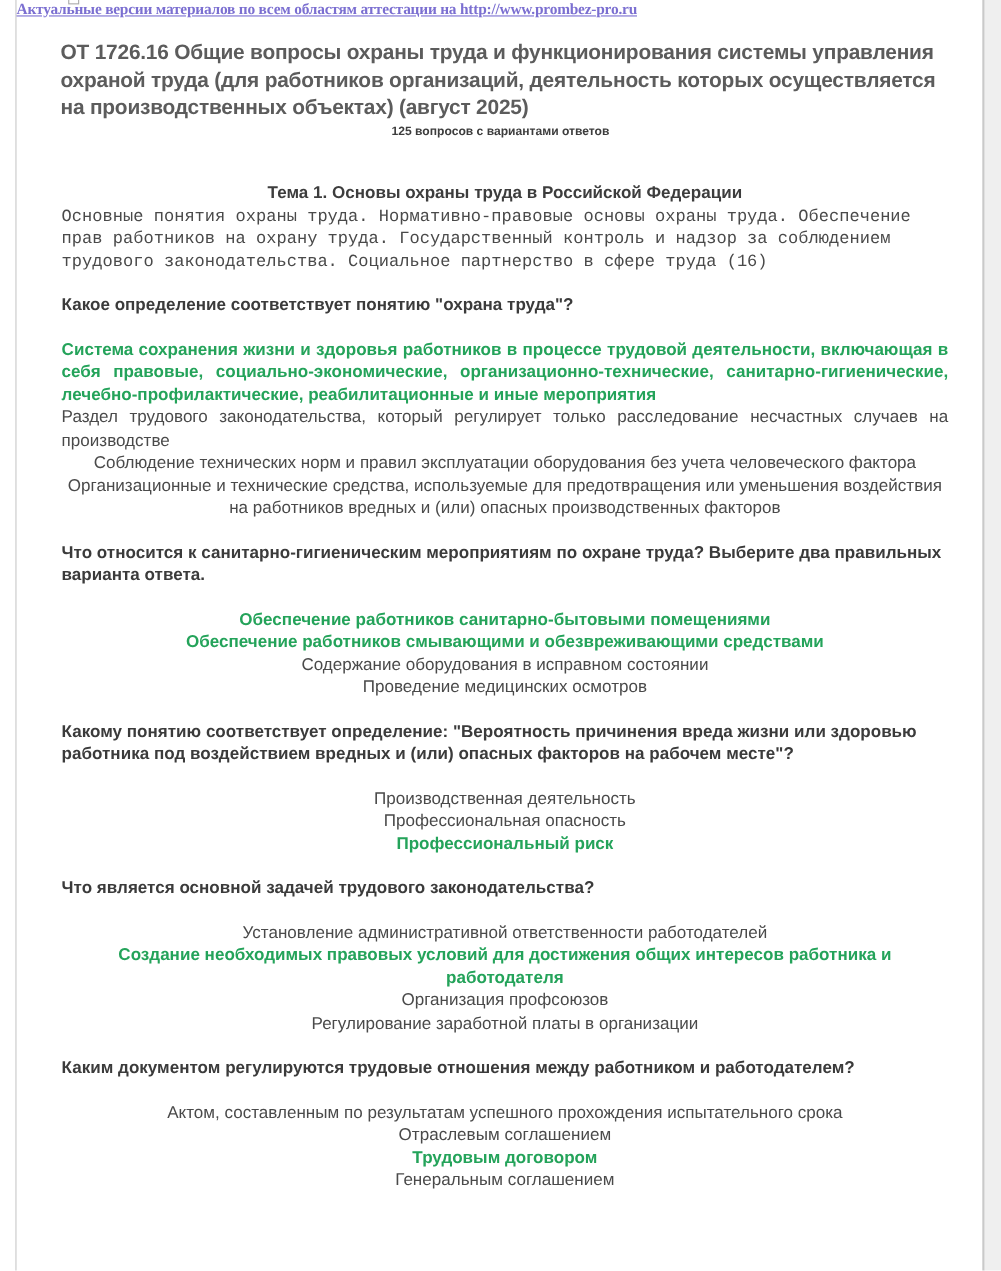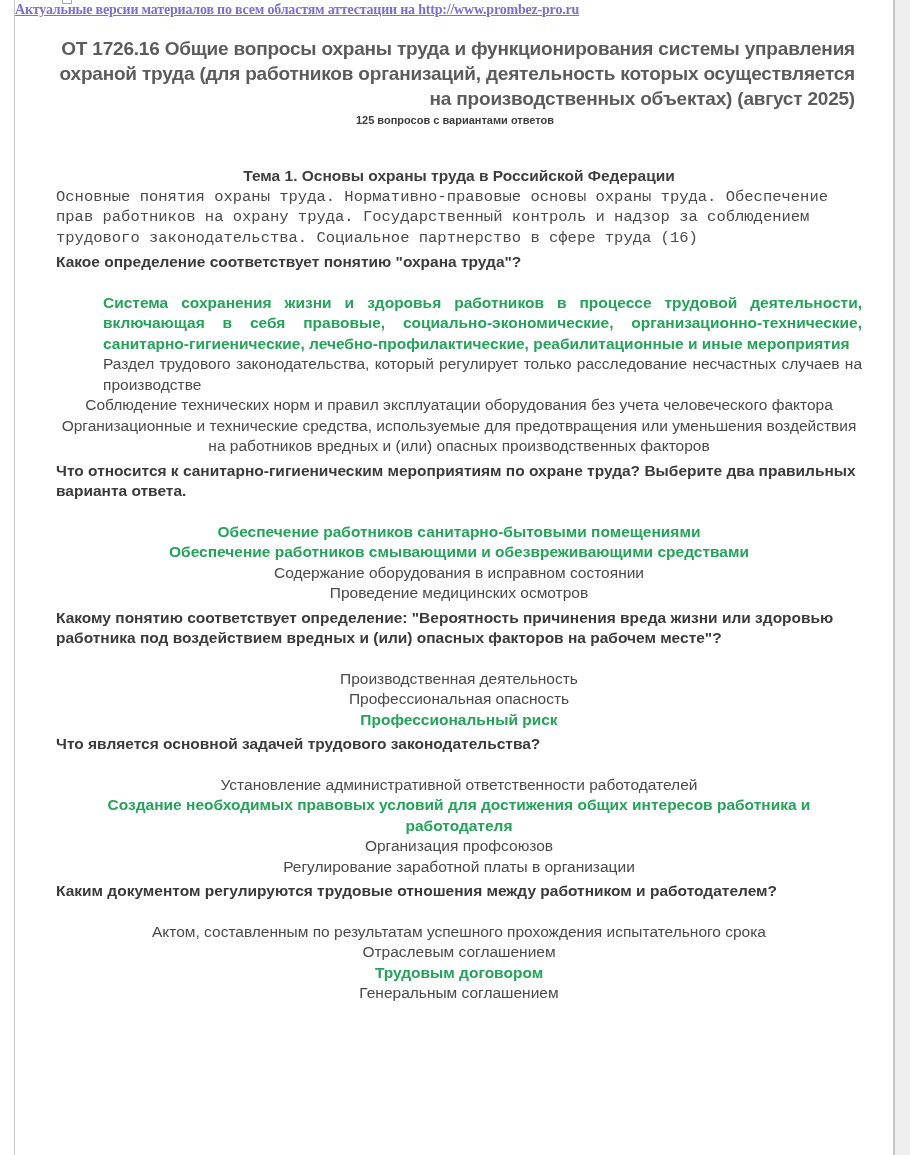--- a/index.html
+++ b/index.html
@@ -5,31 +5,31 @@
   html,body{margin:0;padding:0;}
   body{width:910px;height:1155px;background:#ffffff;position:relative;overflow:hidden;
        font-family:"Liberation Sans",sans-serif;color:#3a3a3a;}
   .page{position:absolute;left:14px;top:0;width:878px;height:1155px;background:#fff;
         border-left:1px solid #c8c8c8;border-right:2px solid #c9c9c9;}
   .gutter{position:absolute;left:894px;top:0;width:16px;height:1155px;background:#efefef;}
   .corner-mark{position:absolute;left:47px;top:-4px;width:8px;height:6px;border:1px solid #aaa;background:#fff;}
   .banner{position:absolute;top:2px;left:0;width:878px;text-align:left;
           font-family:Liberation Serif, serif;font-size:14px;font-weight:bold;
           color:#7b6fd1;text-decoration:underline;letter-spacing:-0.2px;}
-  .title{position:absolute;top:36px;left:40px;width:800px;text-align:right;
+  .title{position:absolute;top:36px;left:40px;width:800px;text-align:left;
          font-size:19px;font-weight:bold;color:#5c5c5c;line-height:25px;letter-spacing:-0.2px;}
   .subtitle{position:absolute;top:114px;left:40px;width:800px;text-align:center;
             font-size:11px;font-weight:bold;color:#3d3d3d;}
   .content{position:absolute;top:154px;left:41px;width:806px;font-size:15.5px;line-height:20.5px;}
   .topic-title{text-align:center;font-weight:bold;color:#3d3d3d;font-size:15.5px;margin-top:12px;}
   .topic-desc{color:#4a4a4a;font-family:Liberation Mono, monospace;}
-  .question{font-weight:bold;color:#3b3b3b;margin-top:4px;margin-bottom:20px;}
+  .question{font-weight:bold;color:#3b3b3b;margin-top:20px;margin-bottom:20px;}
   .opt{color:#4a4a4a;text-align:center;}
   .opt.correct{color:#24a35a;font-weight:bold;}
-  .justify{text-align:justify;margin-left:47px;}
+  .justify{text-align:justify;}
 </style>
 </head>
 <body>
 
 <div class="gutter"></div>
 <div class="page">
   <div class="corner-mark"></div>
   <div class="banner">Актуальные версии материалов по всем областям аттестации на http://www.prombez-pro.ru</div>
   <div class="title">ОТ 1726.16 Общие вопросы охраны труда и функционирования системы управления охраной труда (для работников организаций, деятельность которых осуществляется на производственных объектах) (август 2025)</div>
   <div class="subtitle">125 вопросов с вариантами ответов</div>

